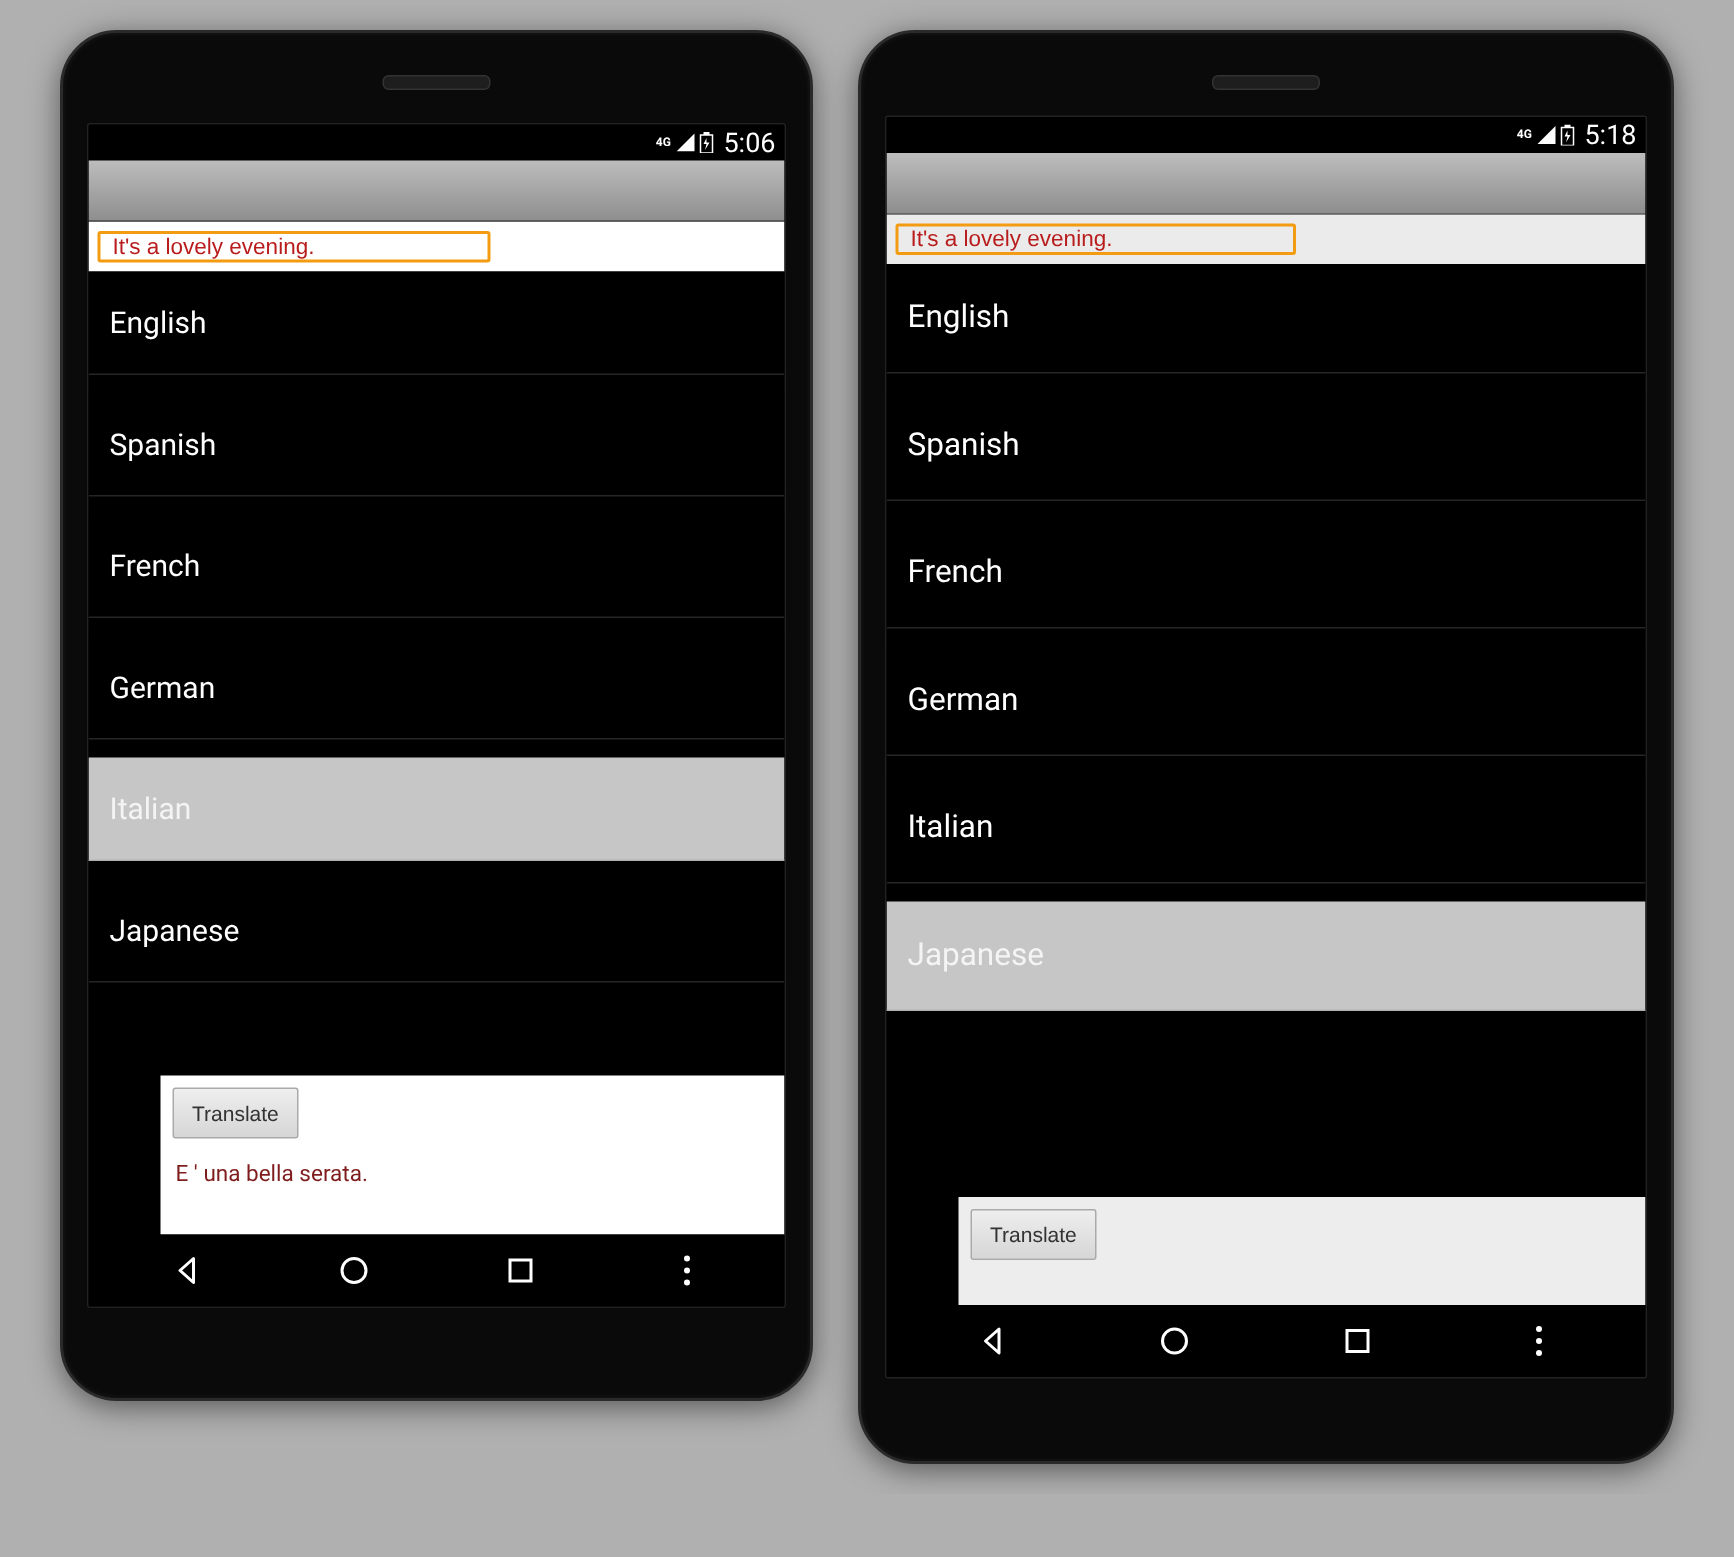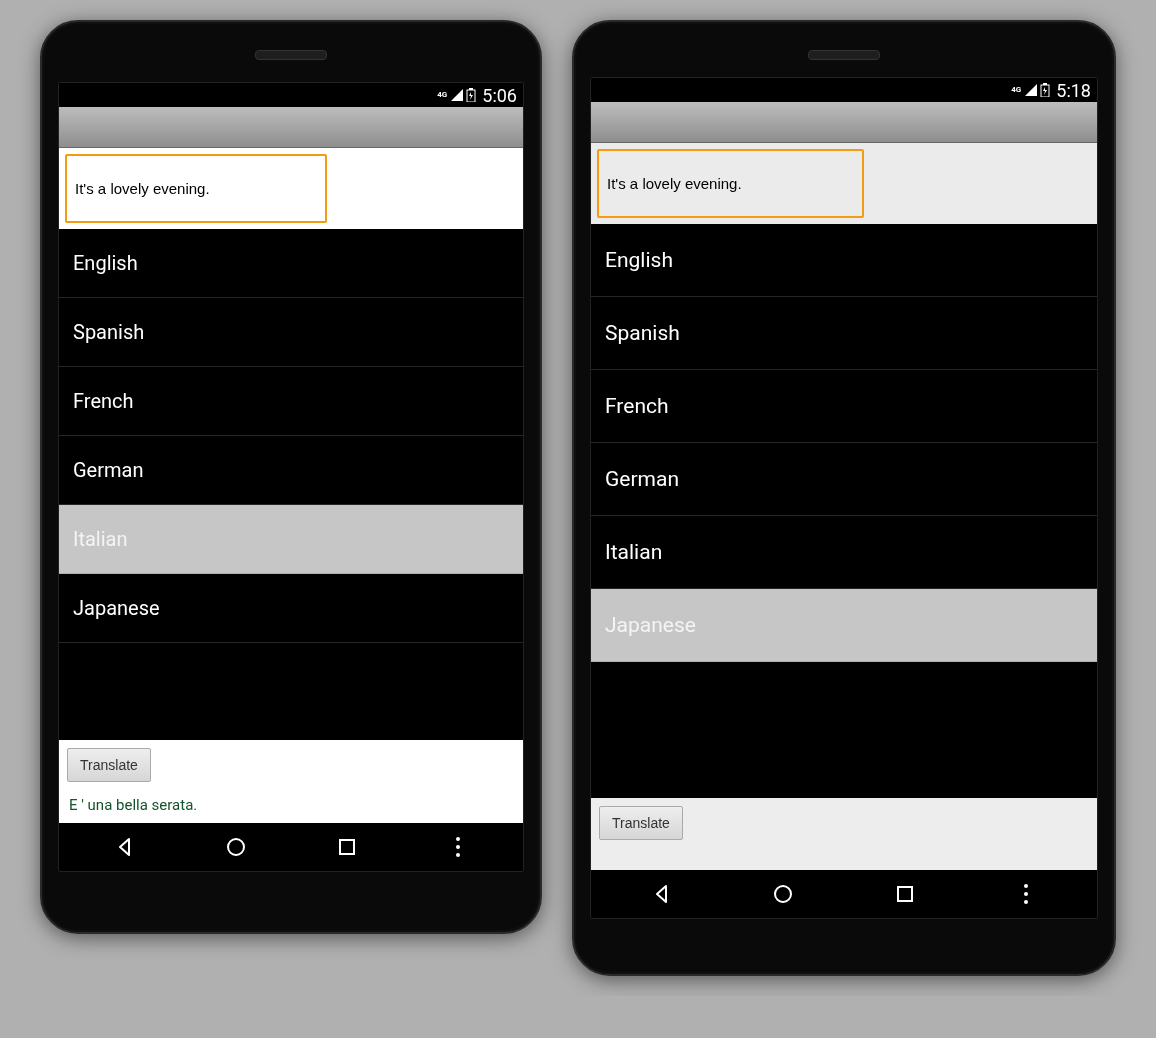--- a/index.html
+++ b/index.html
@@ -74,64 +74,66 @@
     flex-direction: column;
   }
   .input-row {
     background: #fff;
     padding: 6px;
   }
   .phone.right .input-row { background: #ebebeb; }
   .input-box {
     border: 2px solid #f39c12;
     border-radius: 2px;
-    padding: 24px 8px;
+    padding: 0 8px;
     font-size: 15px;
-    color: #000000;
+    color: #b91c1c;
     background: transparent;
     width: 58%;
     box-sizing: border-box;
   }
   .phone.right .input-box { width: 54%; }
   .lang-list {
     flex: 1;
     display: flex;
     flex-direction: column;
+    gap: 12px;
   }
   .lang-item {
     color: #fff;
     font-size: 20px;
     padding: 22px 14px;
     border-bottom: 1px solid #262626;
     background: #000;
   }
   .phone.right .lang-item { padding: 24px 14px; font-size: 21px; }
   .lang-item.selected {
     background: #c6c6c6;
     color: #f4f4f4;
     border-bottom: 1px solid #b0b0b0;
   }
   .bottom-panel {
     background: #fff;
-    padding: 8px 8px 9px 8px;
+    padding: 8px 8px 32px 8px;
+    margin-left: 48px;
   }
   .phone.right .bottom-panel { background:#ededed; padding-bottom: 30px;}
   .translate-btn {
     background: linear-gradient(to bottom,#eeeeee,#d6d6d6);
     border: 1px solid #aaa;
     border-radius: 2px;
     padding: 8px 12px;
     font-size: 14px;
     color: #333;
     cursor: pointer;
   }
   .translation-text {
     margin-top: 14px;
     font-size: 15px;
-    color: #14532d;
+    color: #7f1d1d;
     padding-left: 2px;
   }
   .nav-bar {
     height: 48px;
     background: #000;
     display: flex;
     align-items: center;
     justify-content: space-around;
     padding: 0 10px;
   }

